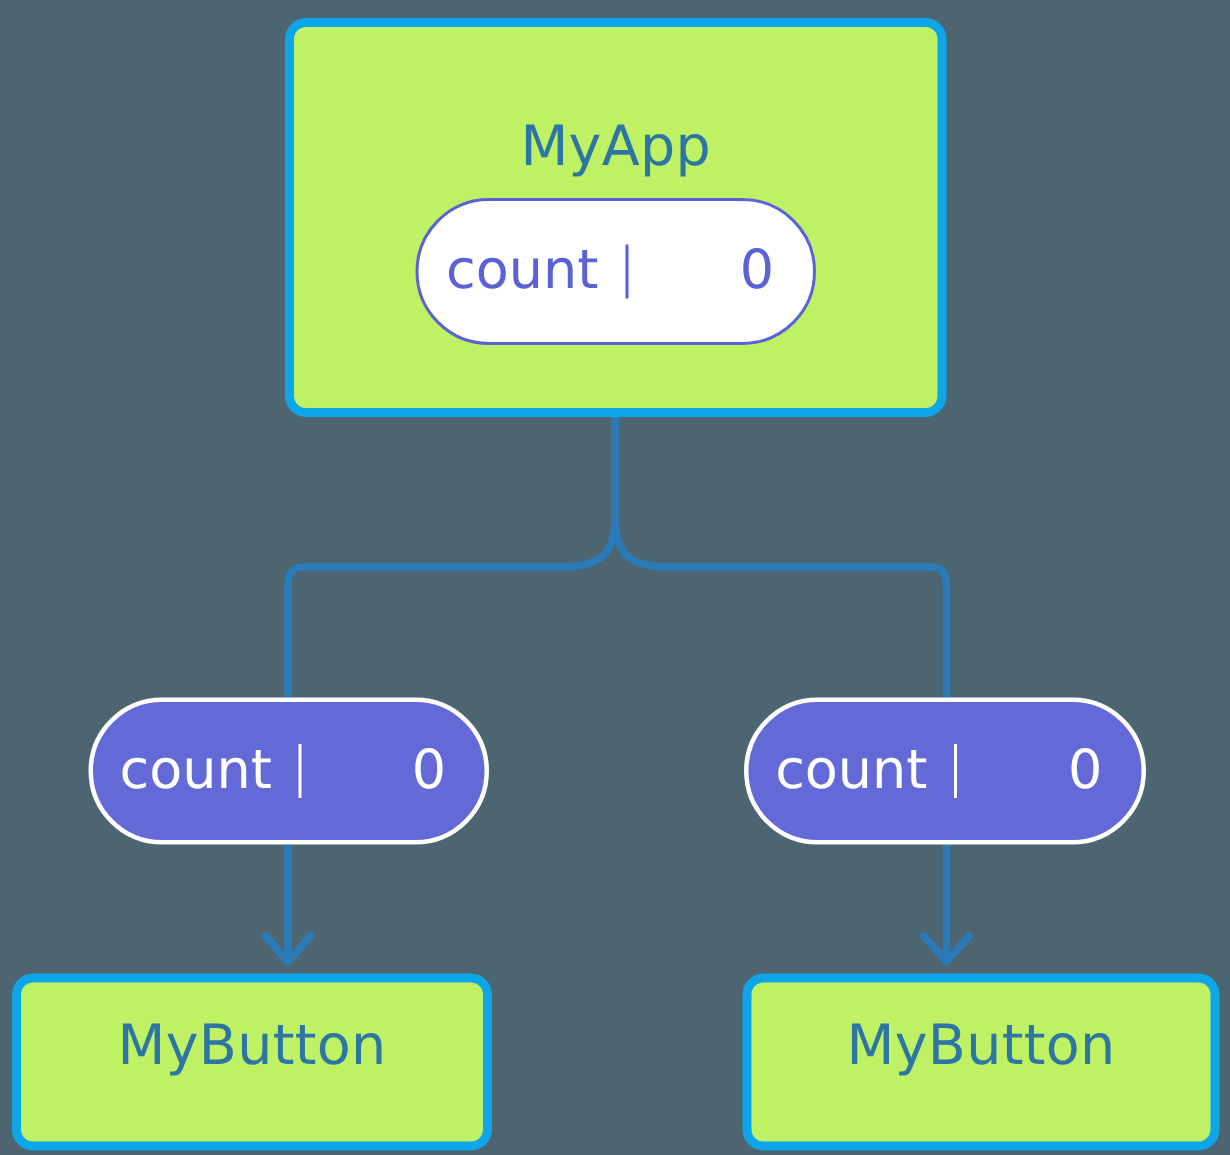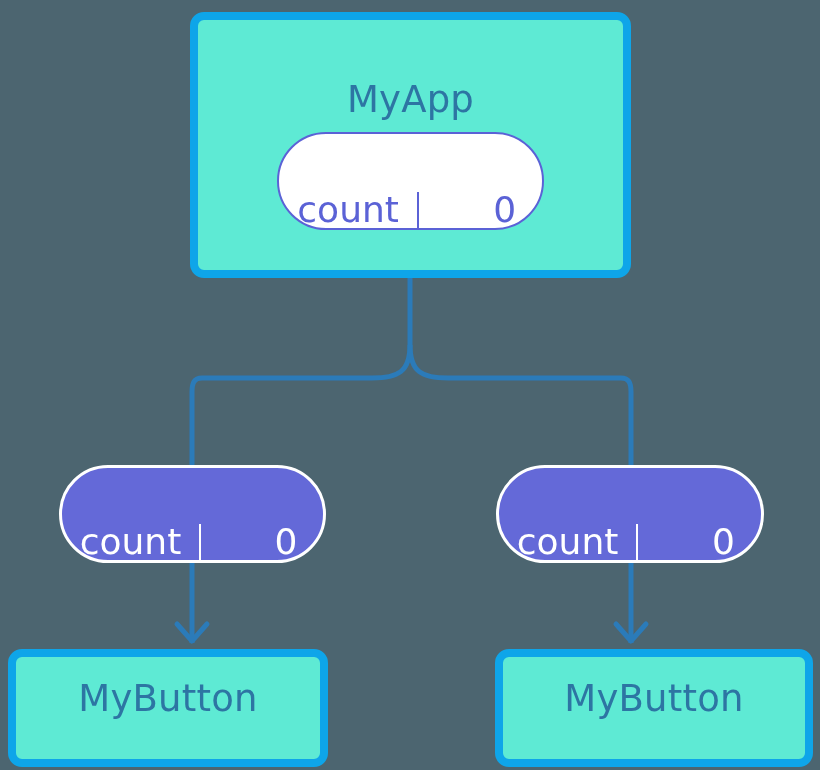--- a/index.html
+++ b/index.html
@@ -24,22 +24,22 @@
     left: 0;
     top: 0;
     width: 820px;
     height: 770px;
     pointer-events: none;
   }
 
   
   .comp-box {
     position: absolute;
-    background: #5eead4;
-    border: 8px solid #0ea5e9;
+    background: #bef264;
+    border: 6px solid #0ea5e9;
     border-radius: 14px;
     box-sizing: border-box;
   }
   .comp-title {
     position: absolute;
     left: 0;
     right: 0;
     text-align: center;
     color: #2d75a3;
     font-size: 37px;
@@ -71,21 +71,21 @@
     height: 118px;
   }
   .btn-title {
     top: 20px;
   }
 
   
   .pill {
     position: absolute;
     display: flex;
-    align-items: flex-end;
+    align-items: center;
     box-sizing: border-box;
     border-radius: 999px;
     overflow: hidden;
     gap: 48px;
   }
   .pill .cell {
     display: flex;
     align-items: center;
     justify-content: center;
     box-sizing: border-box;

